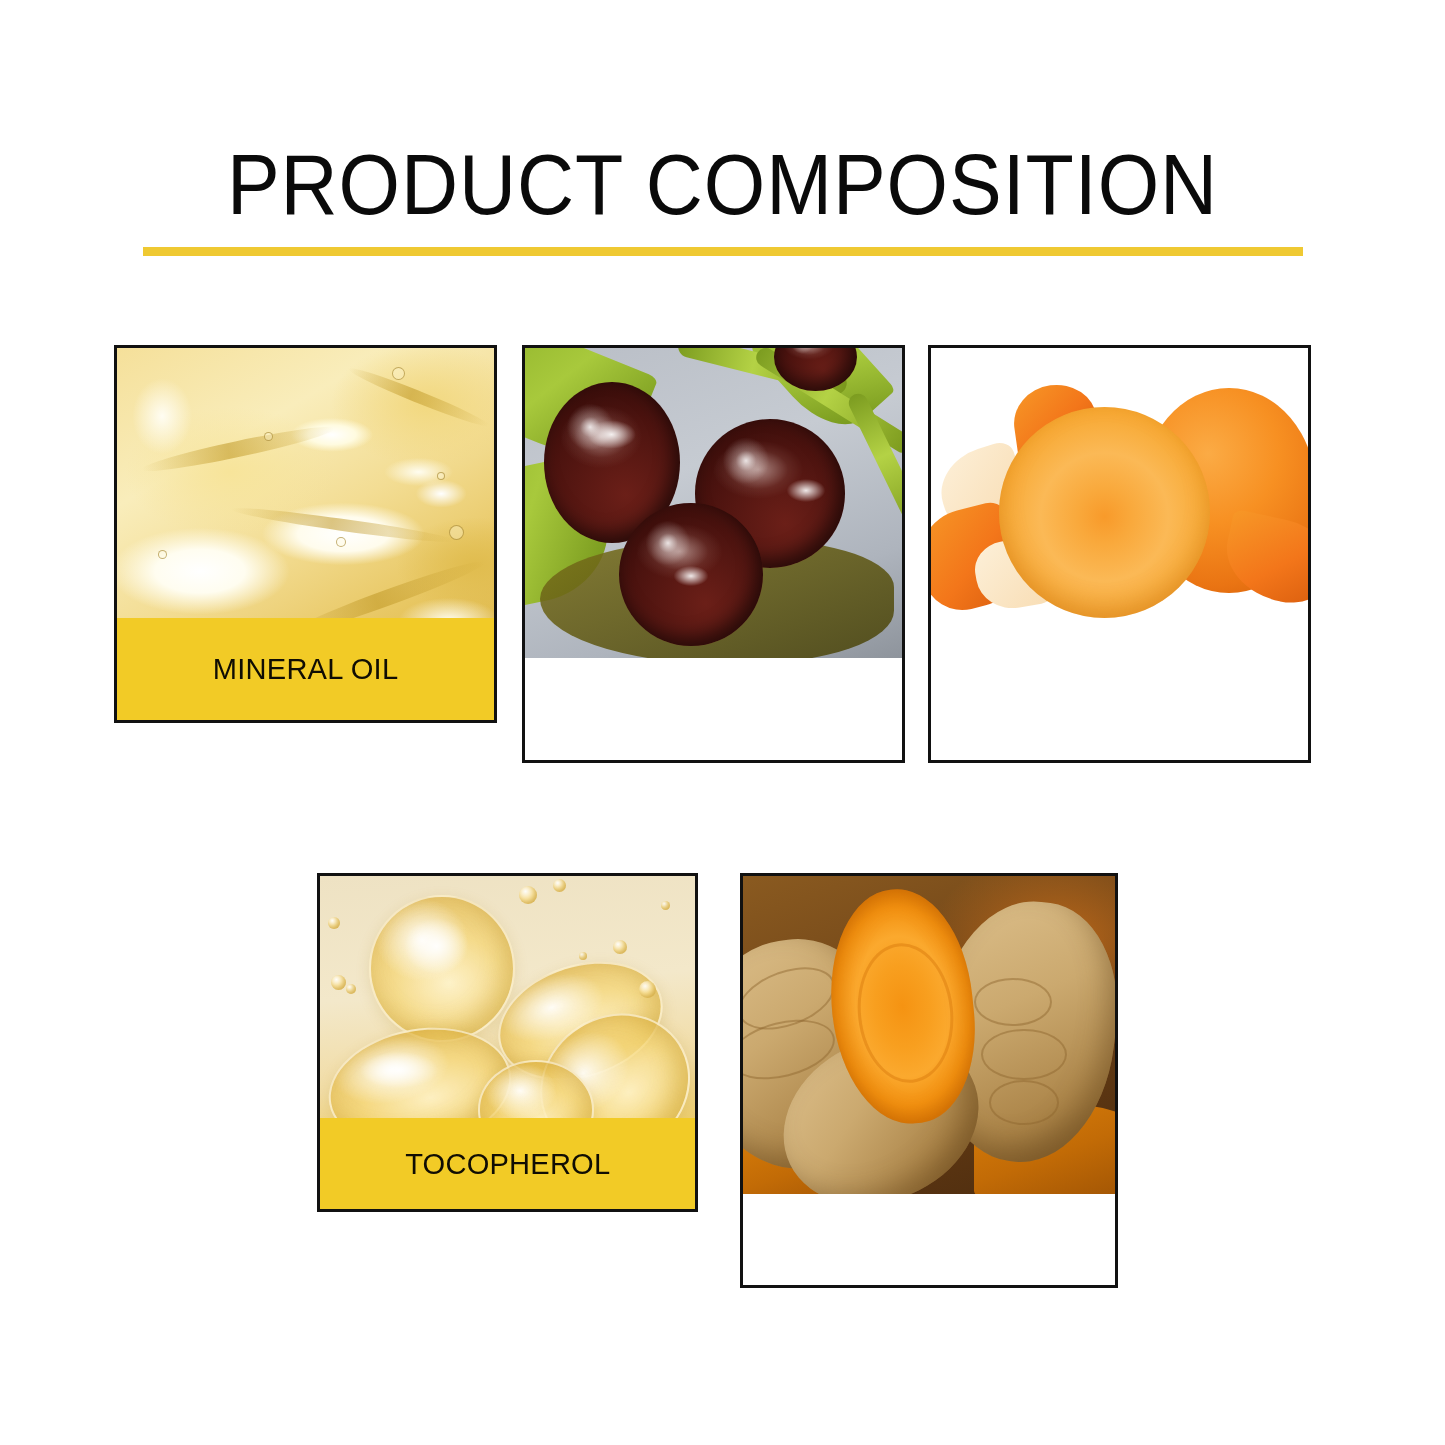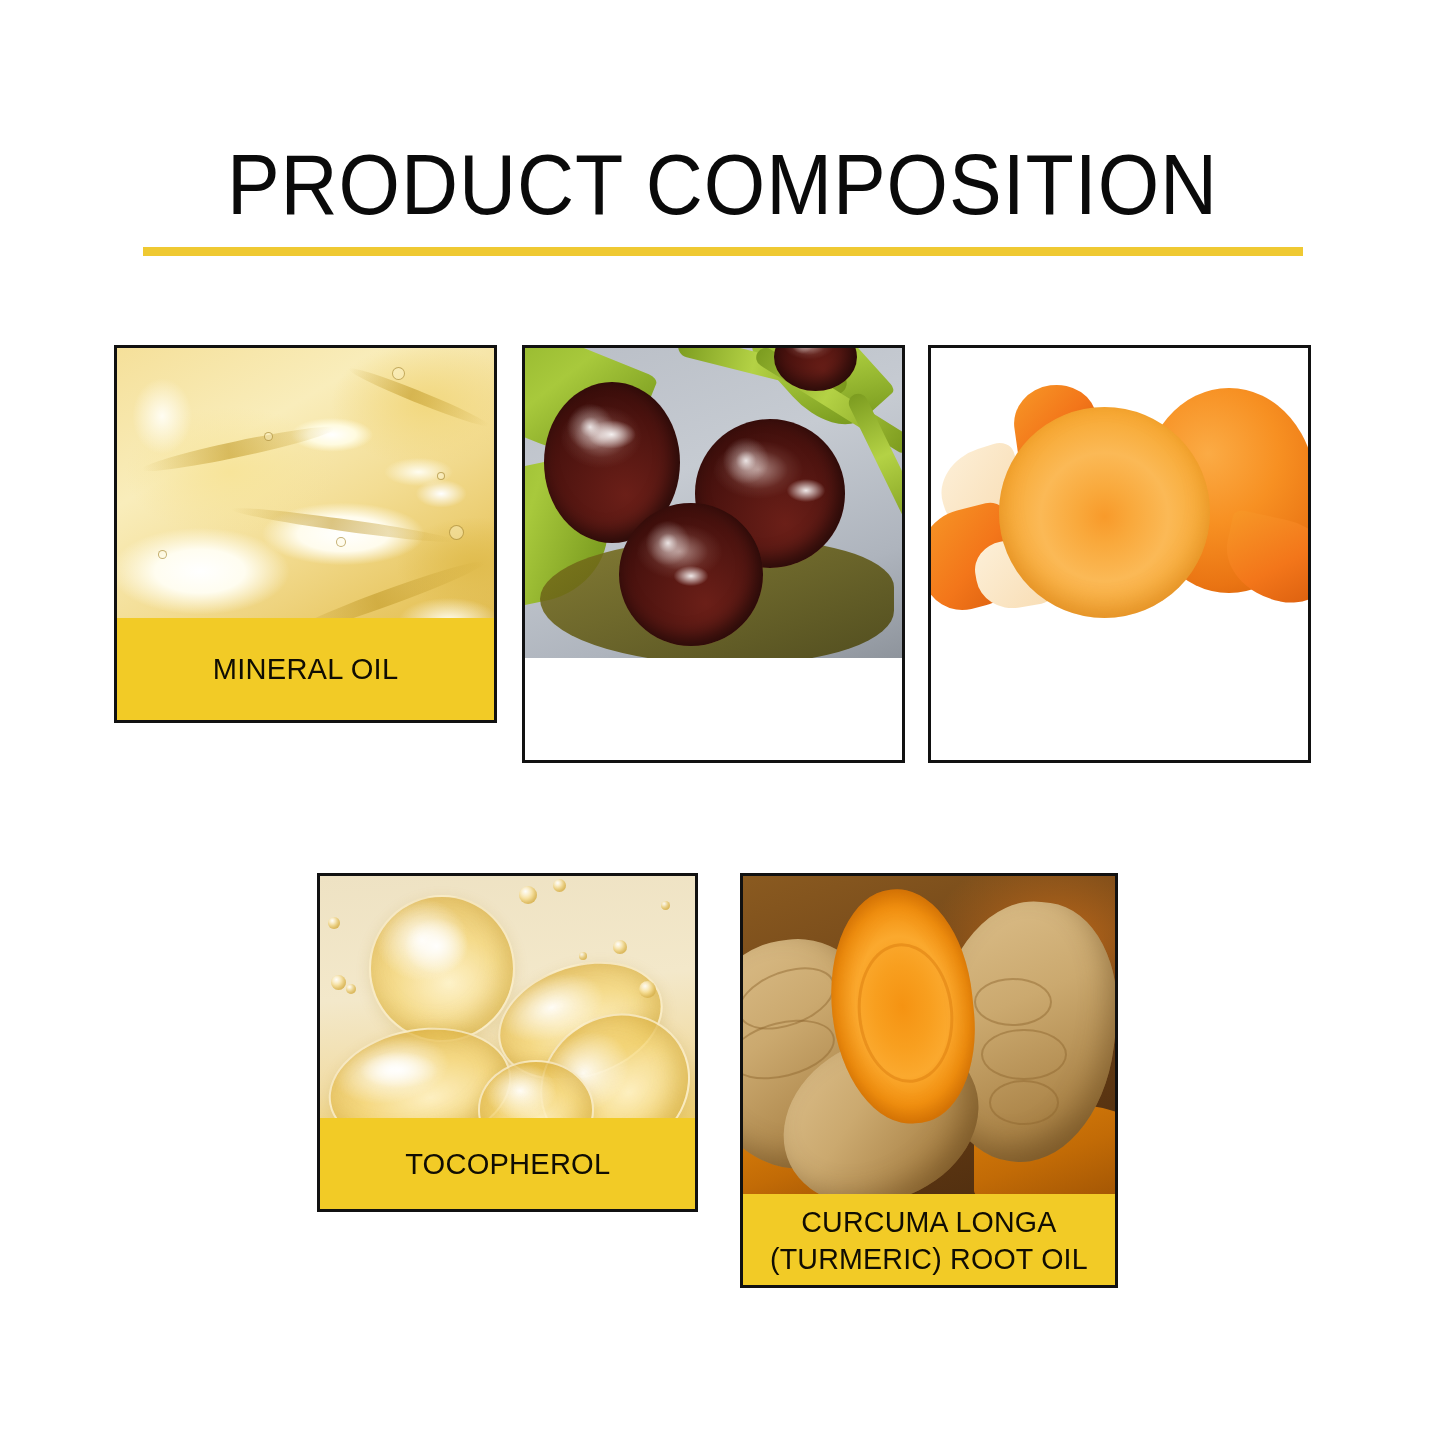--- a/index.html
+++ b/index.html
@@ -388,17 +388,13 @@
     <div class="rhizome-ring" style="left:-2%;top:30%;width:26%;height:16%;transform:rotate(-20deg);"></div>
     <div class="rhizome-ring" style="left:-4%;top:46%;width:28%;height:16%;transform:rotate(-14deg);"></div>
     <div class="rhizome" style="left:52%;top:8%;width:48%;height:82%;transform:rotate(7deg);"></div>
     <div class="rhizome-ring" style="left:62%;top:32%;width:20%;height:14%;"></div>
     <div class="rhizome-ring" style="left:64%;top:48%;width:22%;height:15%;"></div>
     <div class="rhizome-ring" style="left:66%;top:64%;width:18%;height:13%;"></div>
     <div class="rhizome" style="left:10%;top:52%;width:54%;height:50%;transform:rotate(-26deg);"></div>
     <div class="cut-face" style="left:24%;top:4%;width:38%;height:74%;transform:rotate(-6deg);"></div>
     <div class="cut-ring" style="left:31%;top:21%;width:24%;height:42%;transform:rotate(-6deg);"></div>
   </div>
-  <div class="label-band">
-    <div class="label-text two-line">CURCUMA LONGA
-(TURMERIC) ROOT OIL</div>
-  </div>
 </div>
 
 </body></html>

